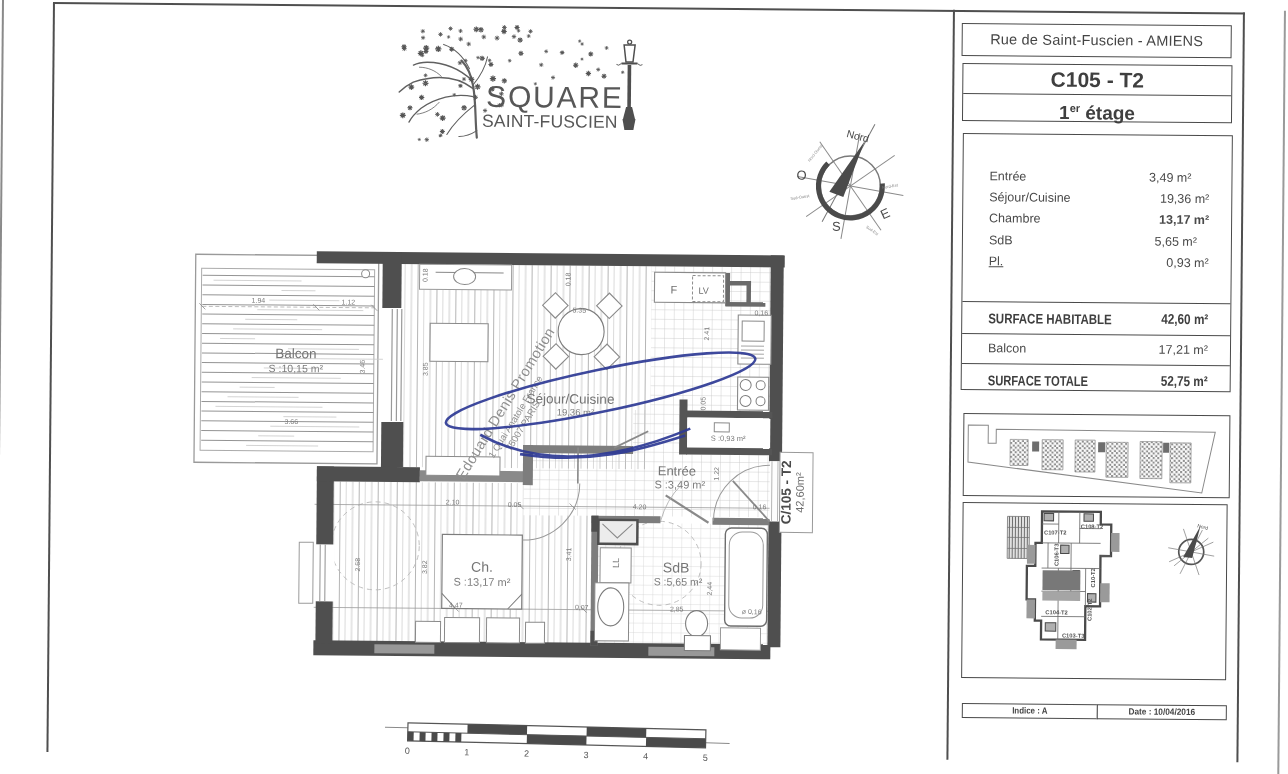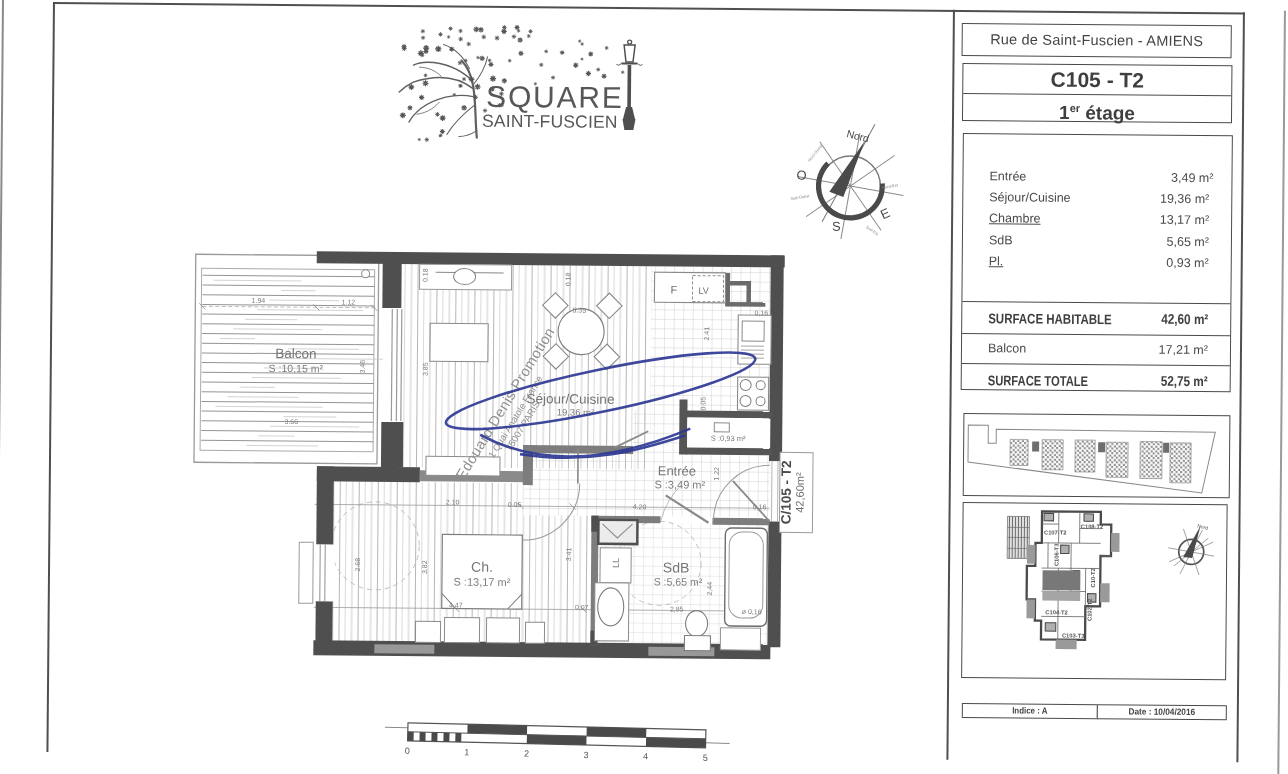--- a/index.html
+++ b/index.html
@@ -464,27 +464,27 @@
 </div>
 
 <div class="bx" style="left:963px;top:55px;width:270px;height:58px;">
 <div style="text-align:center;font-size:21px;font-weight:bold;color:#3f3f3f;line-height:29px;border-bottom:1.2px solid #4a4a4a;">C105 - T2</div>
 <div style="text-align:center;font-size:19px;font-weight:bold;color:#3f3f3f;line-height:27px;">1<sup style="font-size:11px;">er</sup> étage</div>
 </div>
 
 <div class="bx" style="left:964px;top:125px;width:270px;height:257px;font-size:12.5px;color:#4a4a4a;">
 
 <div class="abs" style="left:26px;top:35px;">Entrée</div>
-      <div class="abs" style="right:18px;top:35px;text-align:right;">3,49 m²</div>
+      <div class="abs" style="right:40px;top:35px;text-align:right;">3,49 m²</div>
 <div class="abs" style="left:26px;top:56px;">Séjour/Cuisine</div>
       <div class="abs" style="right:22px;top:56px;">19,36 m²</div>
-<div class="abs" style="left:26px;top:77px;text-decoration:underline;">Chambre</div>
-      <div class="abs" style="right:22px;top:77px;">13,17 m²</div>
+<div class="abs" style="left:26px;top:77px;">Chambre</div>
+      <div class="abs" style="right:22px;top:77px;font-weight:bold;">13,17 m²</div>
 <div class="abs" style="left:26px;top:99px;">SdB</div>
-      <div class="abs" style="right:22px;top:99px;margin-left:41px;">5,65 m²</div>
+      <div class="abs" style="right:34px;top:99px;margin-left:41px;">5,65 m²</div>
 <div class="abs" style="left:26px;top:120px;text-decoration:underline;">Pl.</div>
       <div class="abs" style="right:22px;top:120px;">0,93 m²</div>
 
 <div class="abs" style="left:0;top:167px;width:100%;border-top:1.2px solid #4a4a4a;"></div>
 <div class="abs" style="left:26px;top:176px;font-weight:bold;font-size:14px;color:#3f3f3f;transform:scaleX(0.82);transform-origin:left;">SURFACE HABITABLE</div>
 <div class="abs" style="right:22px;top:175px;font-weight:bold;font-size:14px;color:#3f3f3f;transform:scaleX(0.84);transform-origin:right;">42,60 m²</div>
 
 <div class="abs" style="left:0;top:199px;width:100%;border-top:1.2px solid #4a4a4a;"></div>
 <div class="abs" style="left:26px;top:207px;">Balcon</div>
       <div class="abs" style="right:22px;top:207px;">17,21 m²</div>

